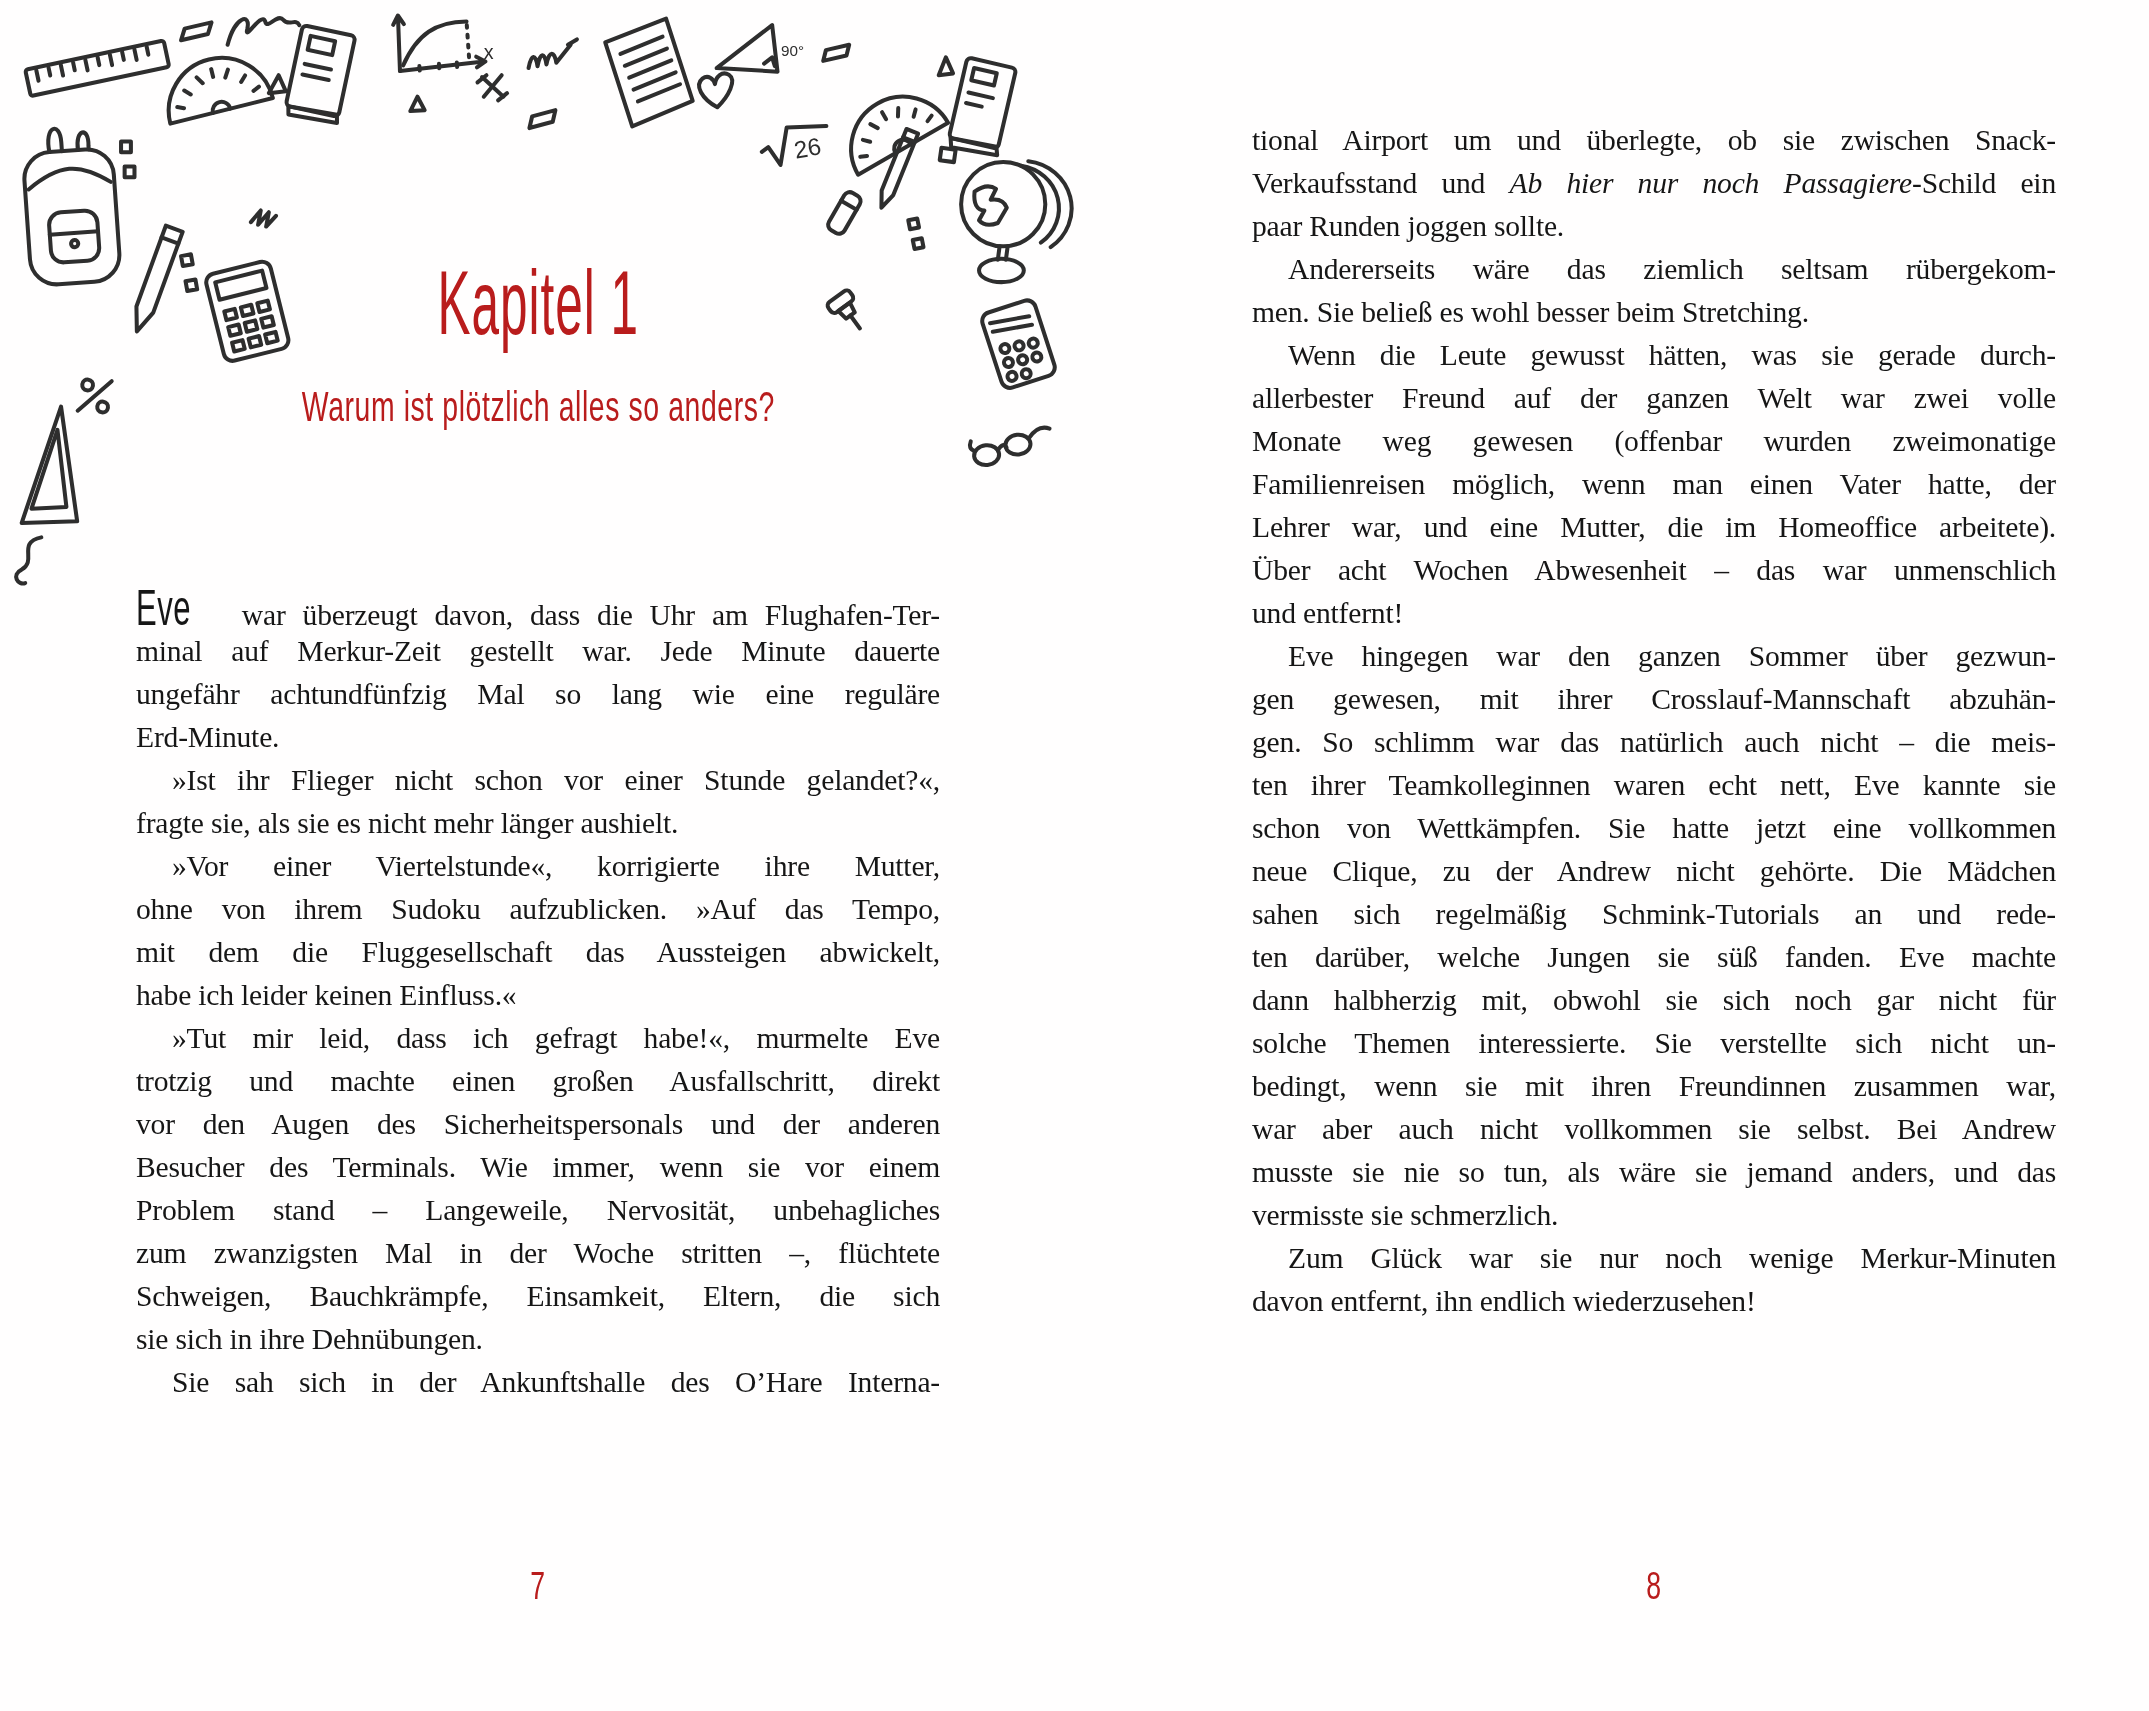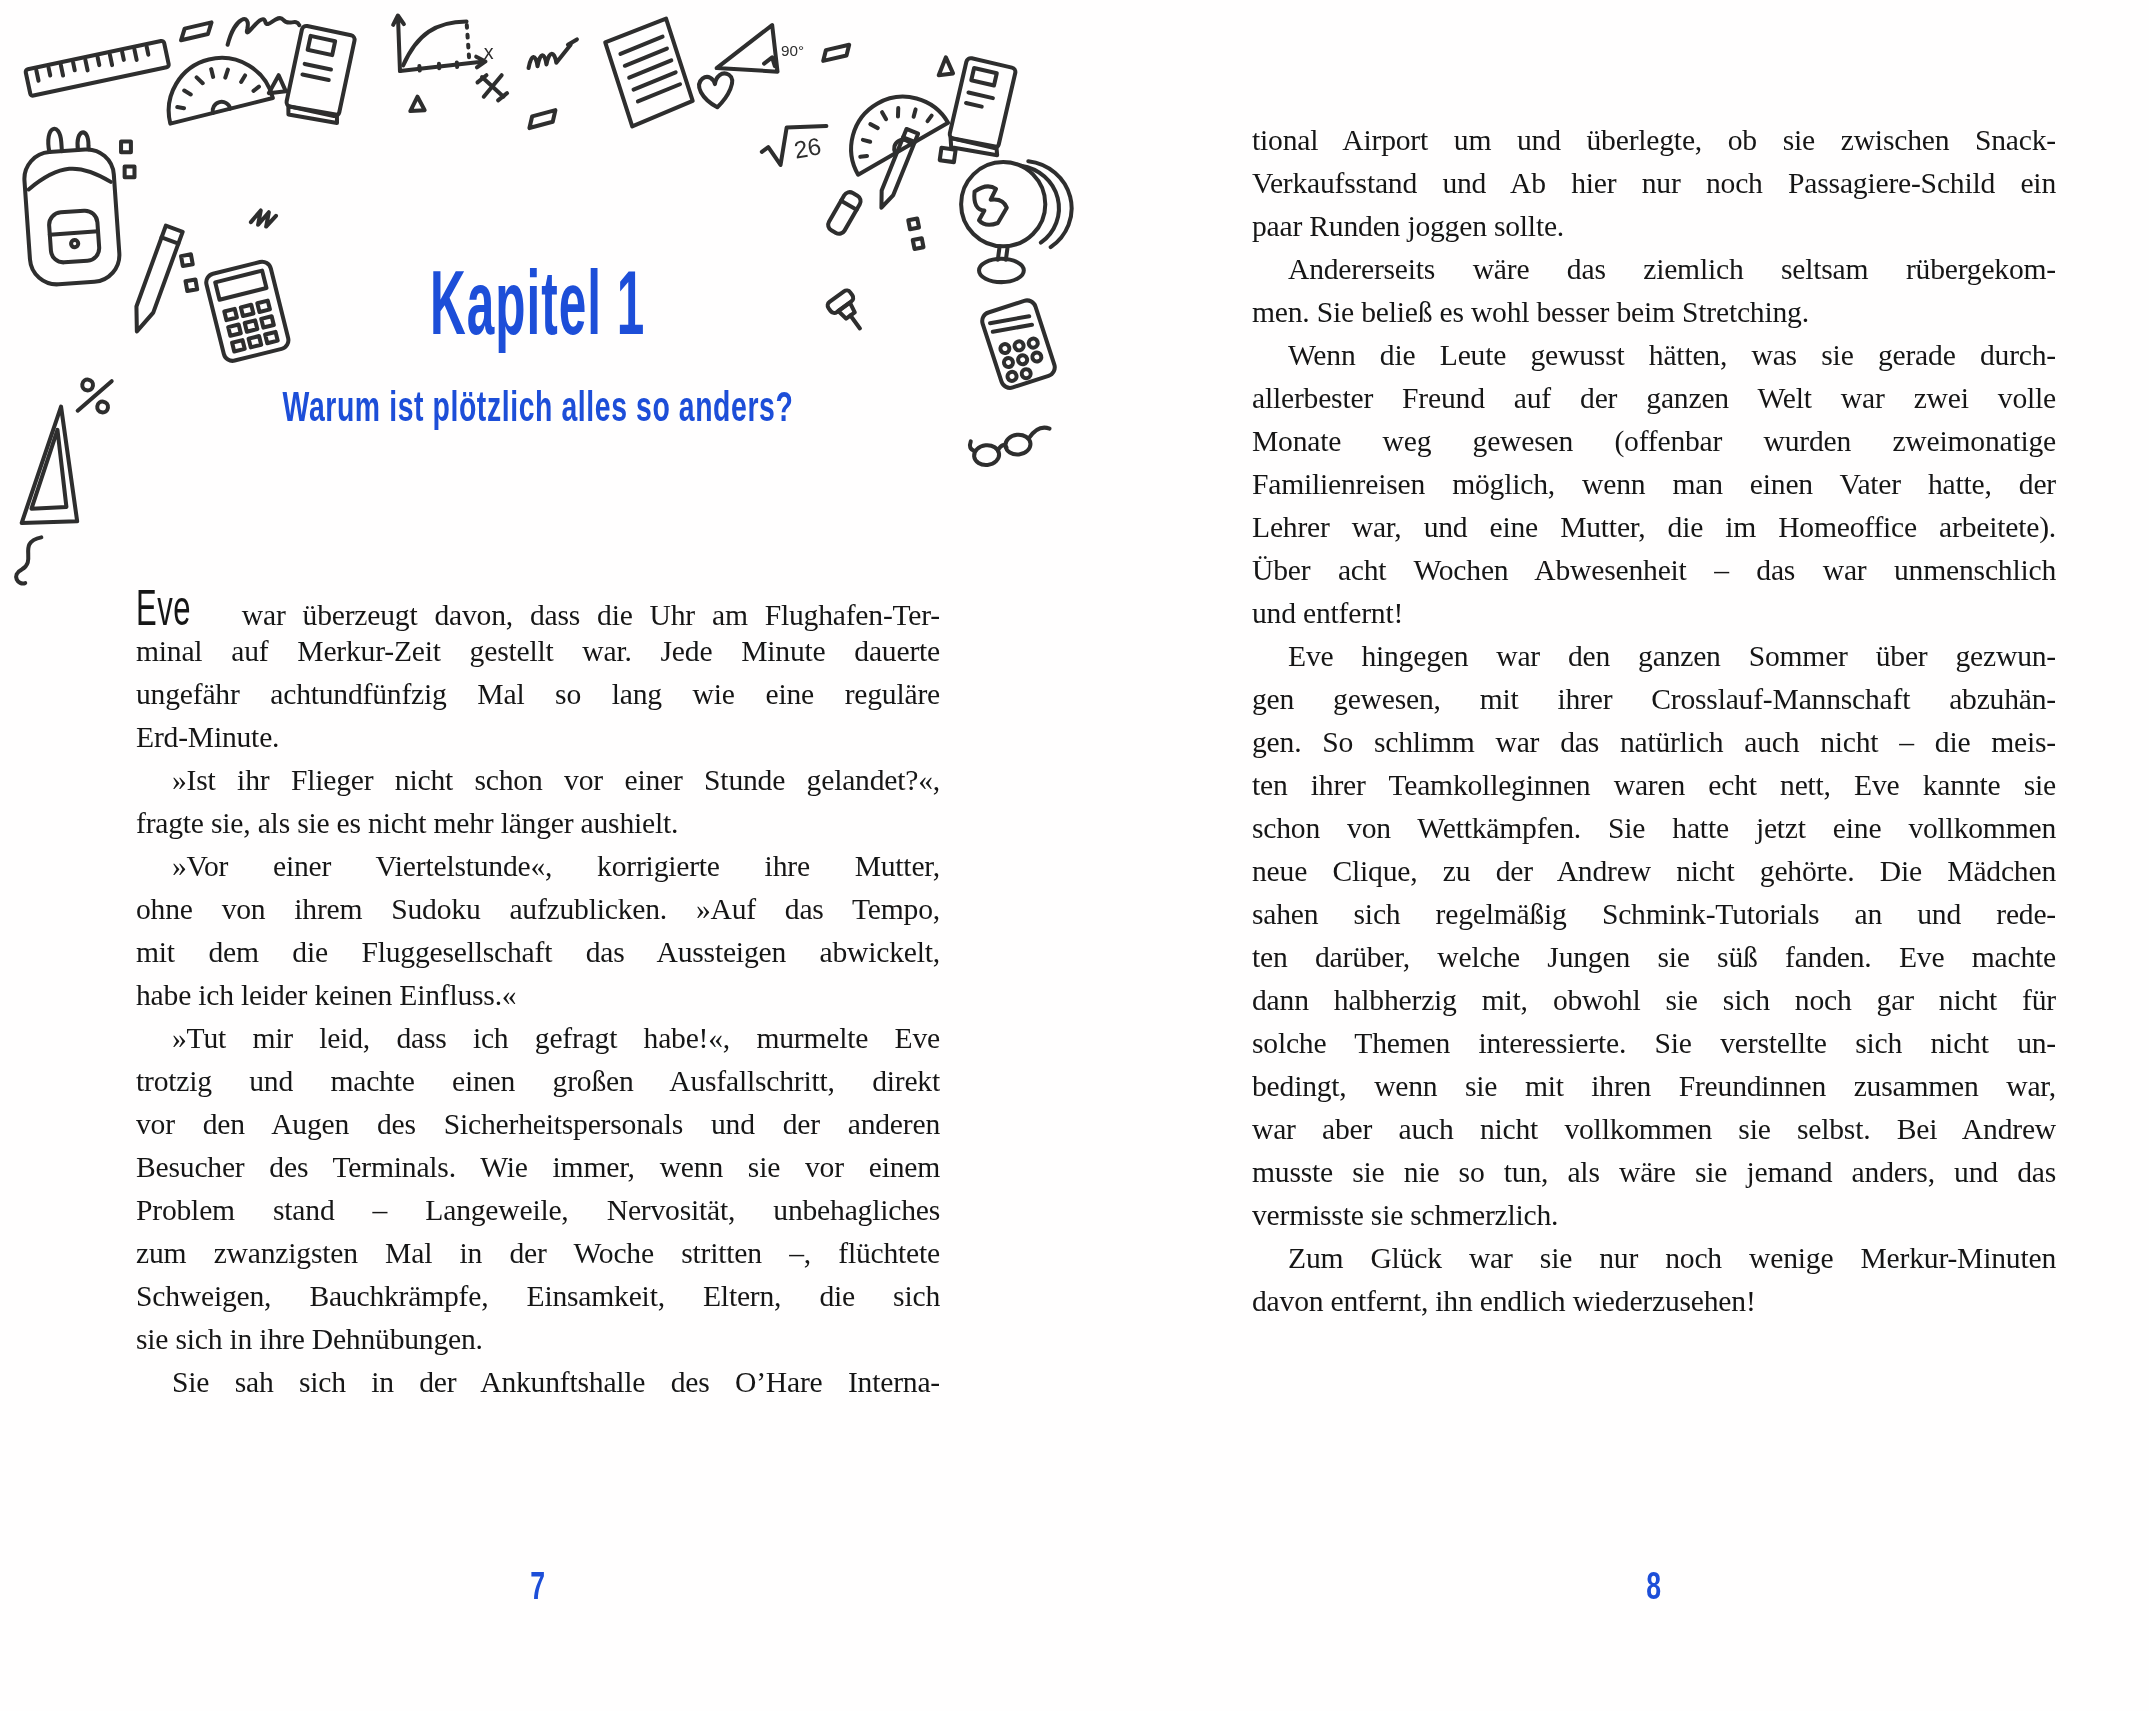--- a/index.html
+++ b/index.html
@@ -1,36 +1,36 @@
 <!DOCTYPE html>
 <html style="font-size:14.3px"><head>
 <meta charset="utf-8">
 <style>
   html,body{margin:0;padding:0;background:#ffffff;}
   .spread{position:relative;width:2149px;height:1711px;background:#fffefe;overflow:hidden;
           font-family:"Liberation Serif", serif;color:#161616;}
   
   .doodles{position:absolute;left:0;top:0;width:1075px;height:609px;}
   
-  .hand{font-family:"Liberation Sans", sans-serif;color:#1d4ed8;font-weight:700;}
+  .hand{font-family:"Liberation Sans", sans-serif;color:#b91c1c;font-weight:400;}
   .chapter-title{position:absolute;left:136px;width:804px;top:258px;text-align:center;line-height:1;}
   .chapter-title .tscale{display:inline-block;font-size:90px;letter-spacing:1.8px;
        transform:scaleX(0.55);transform-origin:50% 55%;}
   .chapter-subtitle{position:absolute;left:136px;width:804px;top:385px;text-align:center;line-height:1;}
   .chapter-subtitle .tscale{display:inline-block;font-size:43px;letter-spacing:0.9px;
        transform:scaleX(0.66);transform-origin:50% 55%;}
   
   .body-text{position:absolute;width:804px;font-size:29.6px;letter-spacing:-0.2px;line-height:43px;}
   .body-left{left:136px;top:587px;}
   .body-right{left:1252px;top:119px;}
   .line{height:43px;overflow:hidden;text-align:justify;text-align-last:justify;white-space:normal;}
   .line.end{text-align-last:left;}
   .line.indent{text-indent:36px;}
   .line.tall{overflow:visible;}
-  .italic{}
+  .italic{font-style:italic;}
   .dropword{font-family:"Liberation Sans", sans-serif;font-size:50px;display:inline-block;
        transform:scaleX(0.62);transform-origin:left 78%;letter-spacing:0.9px;}
   
   .page-number{position:absolute;width:804px;top:1567px;text-align:center;line-height:1;}
   .page-number .tscale{display:inline-block;font-size:38px;transform:scaleX(0.7);transform-origin:50% 55%;}
   .pn-left{left:136px;}
   .pn-right{left:1252px;}
 </style>
 </head>
 <body>

